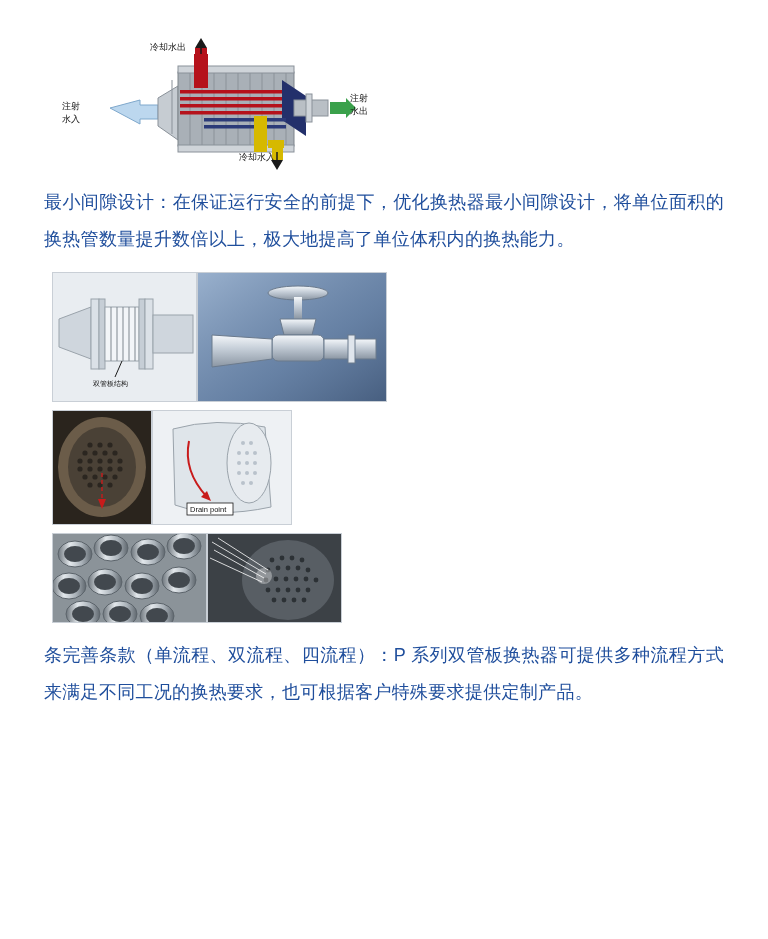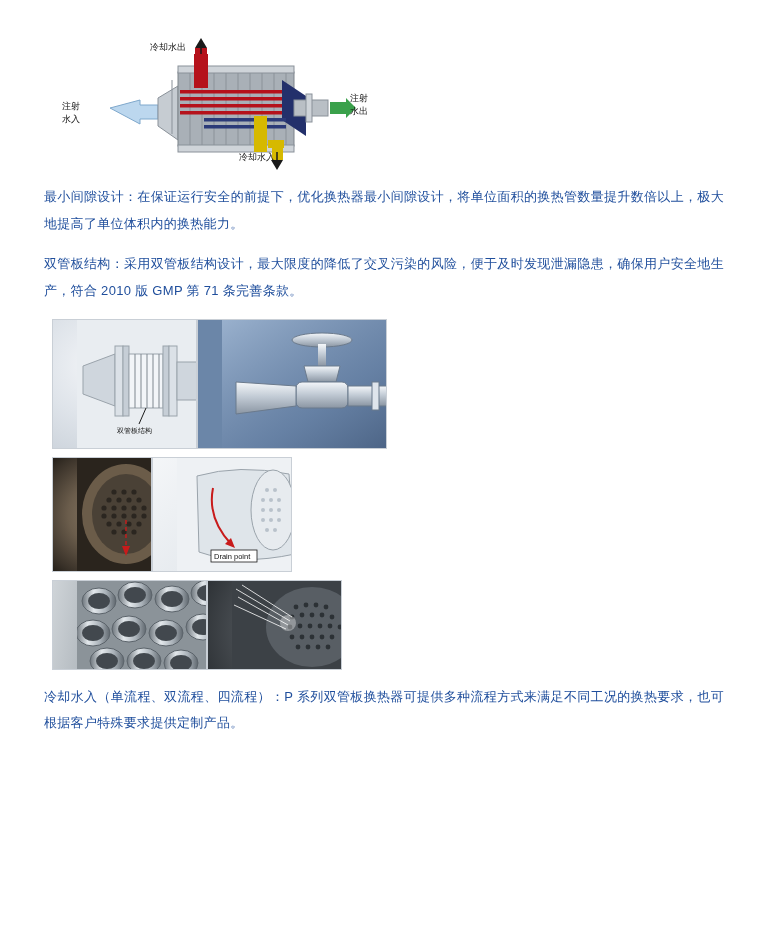--- a/index.html
+++ b/index.html
@@ -20,21 +20,21 @@
     height: 939px;
     padding: 0;
     box-sizing: border-box;
     position: relative;
   }
   .content {
     padding: 14px 44px 0 44px;
     box-sizing: border-box;
   }
   p.para {
-    font-size: 13px;
+    font-size: 18px;
     line-height: 2.05;
     color: #1f4e9c;
     margin: 14px 0 14px 0;
     letter-spacing: 0.3px;
     text-align: justify;
   }
   .diagram-wrap {
     margin: 6px 0 0 0;
     height: 150px;
     position: relative;
@@ -55,21 +55,20 @@
     font-family: "Liberation Sans", sans-serif;
     text-align: center;
     white-space: nowrap;
   }
   
   .photo {
     position: relative;
     overflow: hidden;
     border: 1px solid #c9cfd6;
     box-sizing: border-box;
-    padding-left: 24px;
   }
   
   .fig2 { margin: 6px 0 4px 8px; display: flex; }
   .p2a {
     width: 145px; height: 130px;
     background:
       radial-gradient(circle at 30% 35%, #f2f4f7 0%, #dfe4ea 40%, #cdd4dc 75%, #bcc5ce 100%);
   }
   .p2b {
     width: 190px; height: 130px;
@@ -175,21 +174,20 @@
         </div>
         <div class="lbl" style="left:296px; top:72px; line-height:1.4;">
           <div>注射</div>
           <div>水出</div>
         </div>
       </div>
     </div>
 
     <p class="para">最小间隙设计：在保证运行安全的前提下，优化换热器最小间隙设计，将单位面积的换热管数量提升数倍以上，极大地提高了单位体积内的换热能力。</p>
 
-    <p class="para">双管板结构：采用双管板结构设计，最大限度的降低了交叉污染的风险，便于及时发现泄漏隐患，确保用户安全地生产，符合 2010 版 GMP 第 71 条完善条款。</p>
 
     <div class="fig2">
       <div class="photo p2a">
         <svg width="143" height="128" viewBox="0 0 143 128">
           <rect x="0" y="0" width="143" height="128" fill="#e9edf1"></rect>
 
           <polygon points="6,46 38,34 38,86 6,74" fill="#cfd6dd" stroke="#9aa3ab"></polygon>
 
           <rect x="38" y="26" width="8" height="70" fill="#dbe1e7" stroke="#9aa3ab"></rect>
           <rect x="46" y="26" width="6" height="70" fill="#c6ced6" stroke="#9aa3ab"></rect>
@@ -386,16 +384,16 @@
             <line x1="4" y1="8" x2="58" y2="40"></line>
             <line x1="6" y1="16" x2="56" y2="44"></line>
             <line x1="2" y1="24" x2="54" y2="48"></line>
             <line x1="10" y1="4" x2="60" y2="36"></line>
           </g>
           <circle cx="56" cy="42" r="8" fill="#ffffff" opacity="0.35"></circle>
         </svg>
       </div>
     </div>
 
-    <p class="para">冷却水入（单流程、双流程、四流程）：P 系列双管板换热器可提供多种流程方式来满足不同工况的换热要求，也可根据客户特殊要求提供定制产品。</p>
+    <p class="para">条完善条款（单流程、双流程、四流程）：P 系列双管板换热器可提供多种流程方式来满足不同工况的换热要求，也可根据客户特殊要求提供定制产品。</p>
 
   </div>
 </div>
 
 </body></html>

